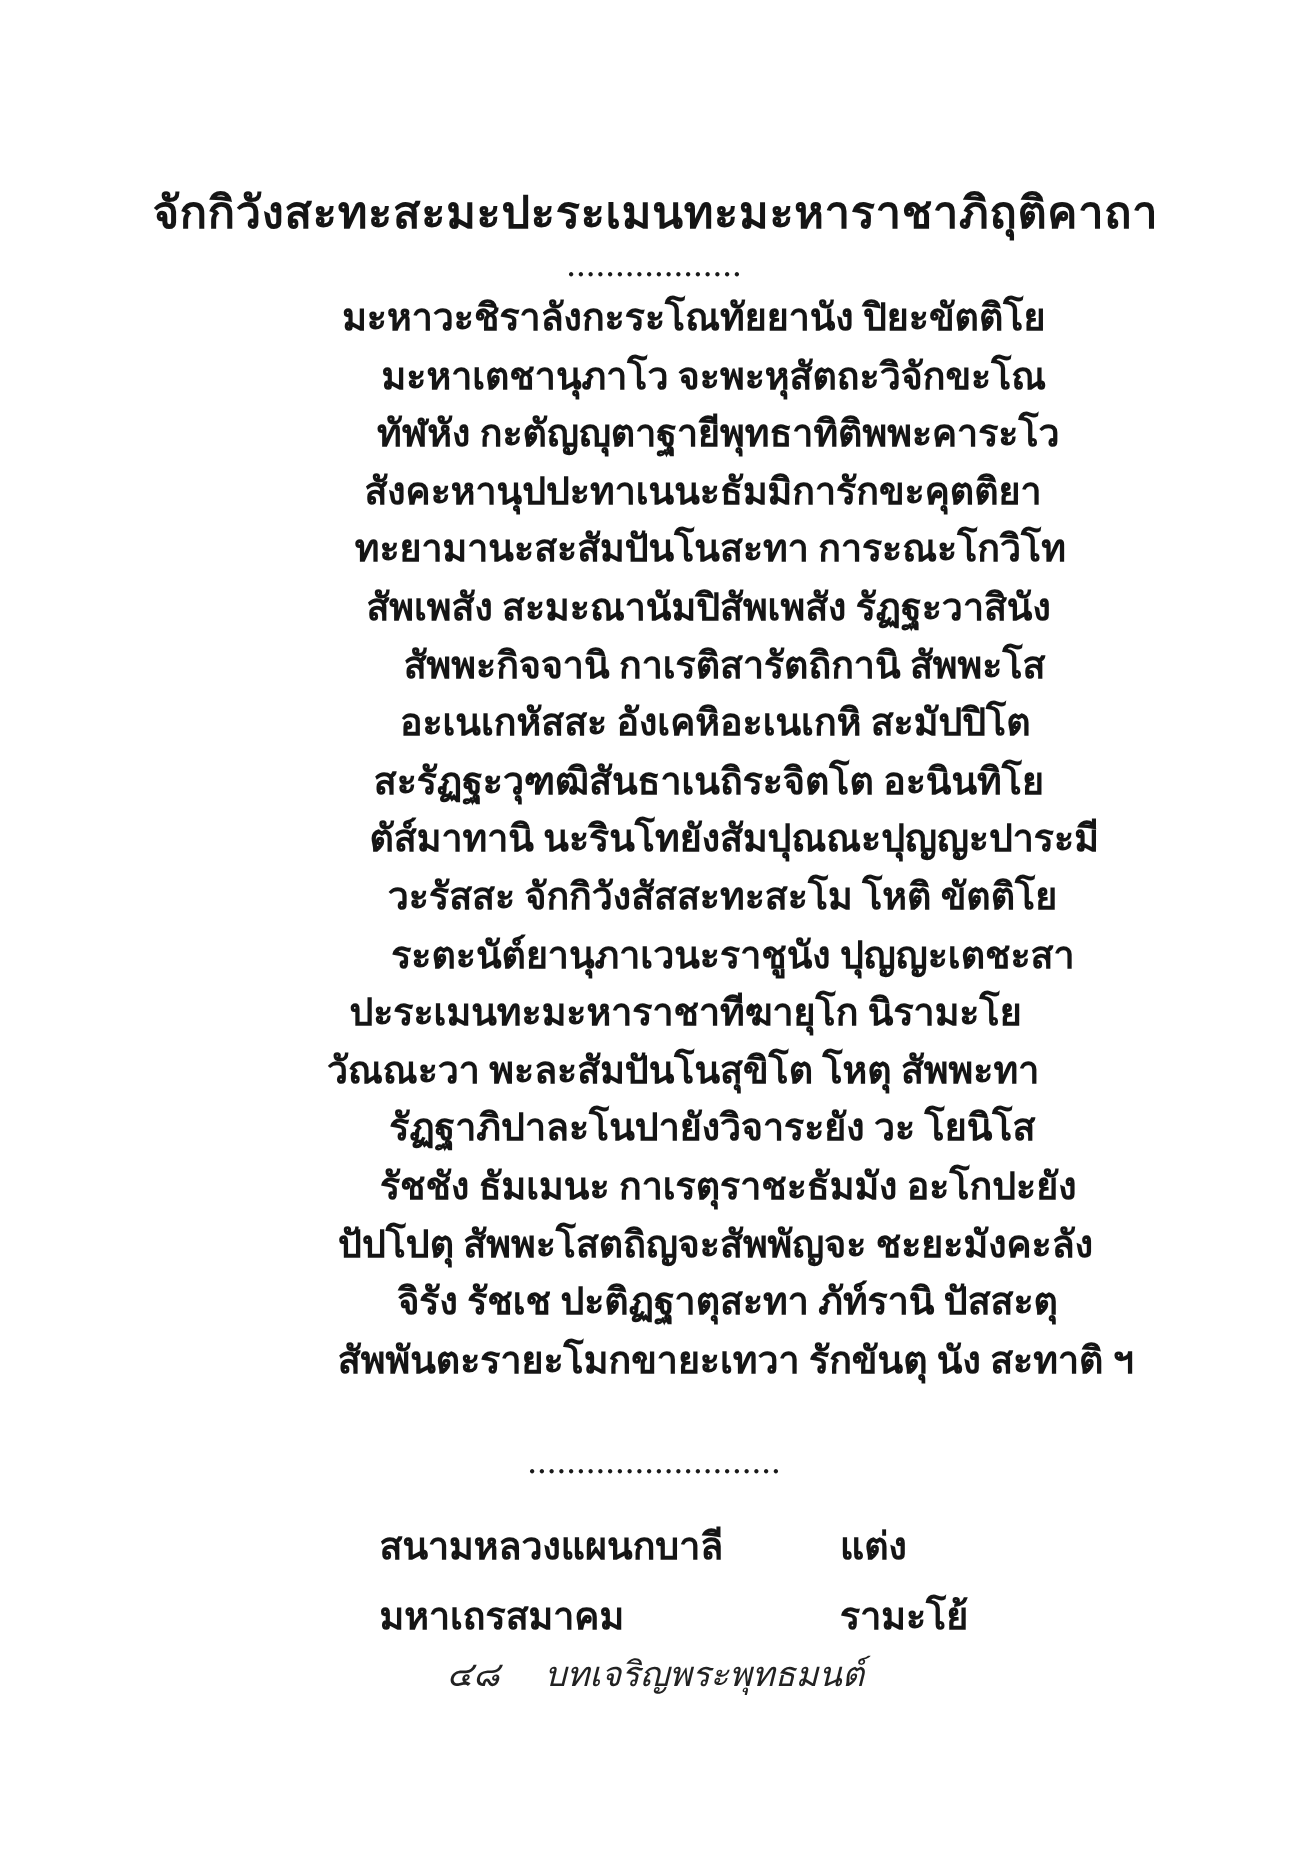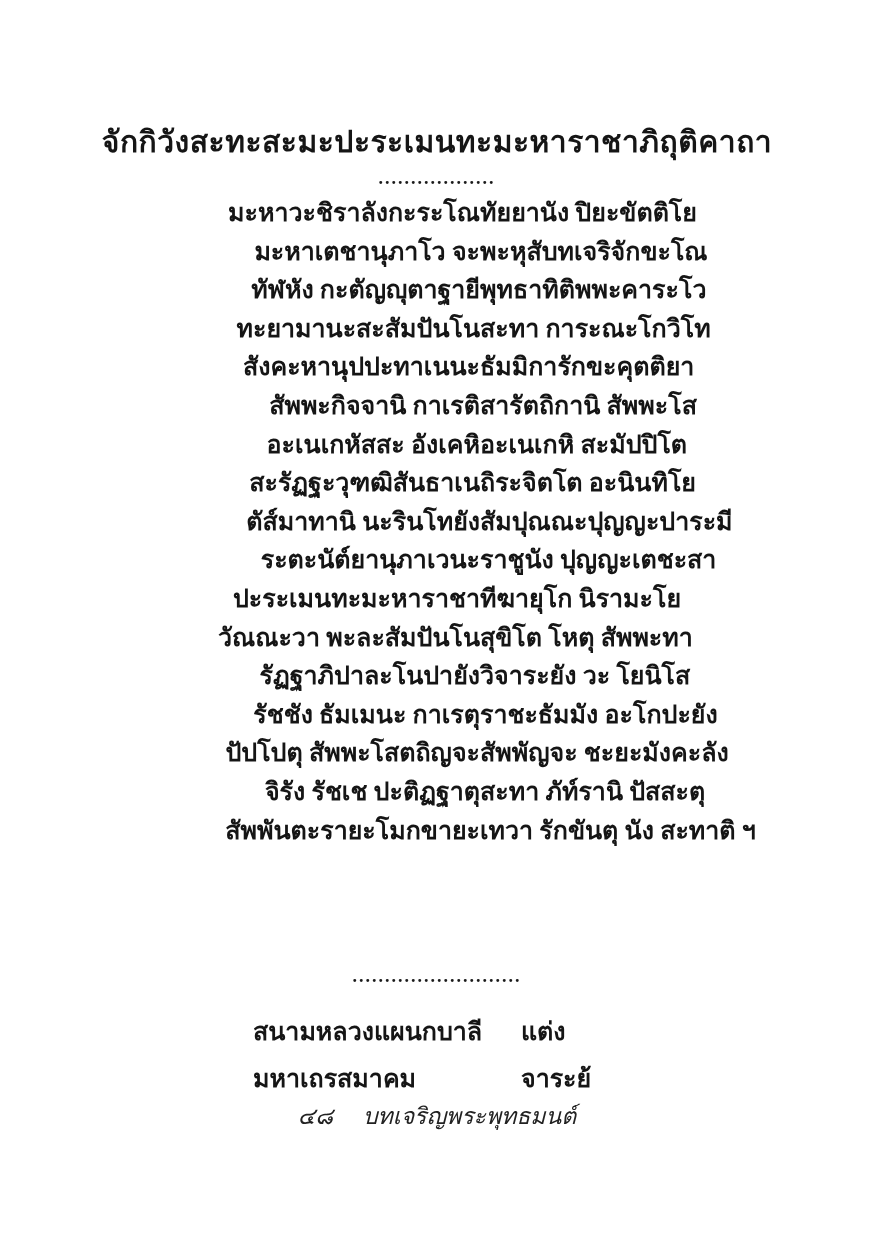--- a/index.html
+++ b/index.html
@@ -73,20 +73,21 @@
     line-height: 47px;
     height: 47px;
   }
   .credit-cell-left {
     display: inline-block;
     width: 268px;
     font-family: Liberation Mono, monospace;
   }
   .credit-cell-right {
     display: inline-block;
+    margin-left: 39px;
   }
   .footer {
     position: absolute;
     top: 1098px;
     left: 0;
     width: 100%;
     text-align: center;
     font-size: 23px;
     font-style: italic;
     font-weight: normal;
@@ -101,42 +102,44 @@
 <body>
 
 <div class="page">
 
   <div class="title">จักกิวังสะทะสะมะปะระเมนทะมะหาราชาภิถุติคาถา</div>
 
   <div class="sep sep-top">..................</div>
 
   <div class="verses">
     <div class="verse-row"><span class="verse-cell-left">มะหาวะชิราลังกะระโณ</span><span class="verse-cell-right">ทัยยานัง ปิยะขัตติโย</span></div>
-    <div class="verse-row"><span class="verse-cell-left">มะหาเตชานุภาโว จะ</span><span class="verse-cell-right">พะหุสับทเจริจักขะโณ</span></div>
+    <div class="verse-row"><span class="verse-cell-left">มะหาเตชานุภาโว จะ</span><span class="verse-cell-right">พะหุสัตถะวิจักขะโณ</span></div>
     <div class="verse-row"><span class="verse-cell-left">ทัฬหัง กะตัญญุตาฐายี</span><span class="verse-cell-right">พุทธาทิติพพะคาระโว</span></div>
+    <div class="verse-row"><span class="verse-cell-left">สังคะหานุปปะทาเนนะ</span><span class="verse-cell-right">ธัมมิการักขะคุตติยา</span></div>
     <div class="verse-row"><span class="verse-cell-left">ทะยามานะสะสัมปันโน</span><span class="verse-cell-right">สะทา การะณะโกวิโท</span></div>
-    <div class="verse-row"><span class="verse-cell-left">สังคะหานุปปะทาเนนะ</span><span class="verse-cell-right">ธัมมิการักขะคุตติยา</span></div>
+    <div class="verse-row"><span class="verse-cell-left">สัพเพสัง สะมะณานัมปิ</span><span class="verse-cell-right">สัพเพสัง รัฏฐะวาสินัง</span></div>
     <div class="verse-row"><span class="verse-cell-left">สัพพะกิจจานิ กาเรติ</span><span class="verse-cell-right">สารัตถิกานิ สัพพะโส</span></div>
     <div class="verse-row"><span class="verse-cell-left">อะเนเกหัสสะ อังเคหิ</span><span class="verse-cell-right">อะเนเกหิ สะมัปปิโต</span></div>
     <div class="verse-row"><span class="verse-cell-left">สะรัฏฐะวุฑฒิสันธาเน</span><span class="verse-cell-right">ถิระจิตโต อะนินทิโย</span></div>
     <div class="verse-row"><span class="verse-cell-left">ตัส์มาทานิ นะรินโทยัง</span><span class="verse-cell-right">สัมปุณณะปุญญะปาระมี</span></div>
+    <div class="verse-row"><span class="verse-cell-left">วะรัสสะ จักกิวังสัสสะ</span><span class="verse-cell-right">ทะสะโม โหติ ขัตติโย</span></div>
     <div class="verse-row"><span class="verse-cell-left">ระตะนัต์ยานุภาเวนะ</span><span class="verse-cell-right">ราชูนัง ปุญญะเตชะสา</span></div>
     <div class="verse-row"><span class="verse-cell-left">ปะระเมนทะมะหาราชา</span><span class="verse-cell-right">ทีฆายุโก นิรามะโย</span></div>
     <div class="verse-row"><span class="verse-cell-left">วัณณะวา พะละสัมปันโน</span><span class="verse-cell-right">สุขิโต โหตุ สัพพะทา</span></div>
     <div class="verse-row"><span class="verse-cell-left">รัฏฐาภิปาละโนปายัง</span><span class="verse-cell-right">วิจาระยัง วะ โยนิโส</span></div>
     <div class="verse-row"><span class="verse-cell-left">รัชชัง ธัมเมนะ กาเรตุ</span><span class="verse-cell-right">ราชะธัมมัง อะโกปะยัง</span></div>
     <div class="verse-row"><span class="verse-cell-left">ปัปโปตุ สัพพะโสตถิญจะ</span><span class="verse-cell-right">สัพพัญจะ ชะยะมังคะลัง</span></div>
     <div class="verse-row"><span class="verse-cell-left">จิรัง รัชเช ปะติฏฐาตุ</span><span class="verse-cell-right">สะทา ภัท์รานิ ปัสสะตุ</span></div>
     <div class="verse-row"><span class="verse-cell-left">สัพพันตะรายะโมกขายะ</span><span class="verse-cell-right">เทวา รักขันตุ นัง สะทาติ ฯ</span></div>
   </div>
 
   <div class="sep sep-bottom">..........................</div>
 
   <div class="credits">
     <div class="credit-row"><span class="credit-cell-left">สนามหลวงแผนกบาลี</span><span class="credit-cell-right">แต่ง</span></div>
-    <div class="credit-row"><span class="credit-cell-left">มหาเถรสมาคม</span><span class="credit-cell-right">จาระย้</span></div>
+    <div class="credit-row"><span class="credit-cell-left">มหาเถรสมาคม</span><span class="credit-cell-right">รามะโย้</span></div>
   </div>
 
   <div class="footer">
     <span class="page-num">๔๘</span><span>บทเจริญพระพุทธมนต์</span>
   </div>
 
 </div>
 
 </body></html>

